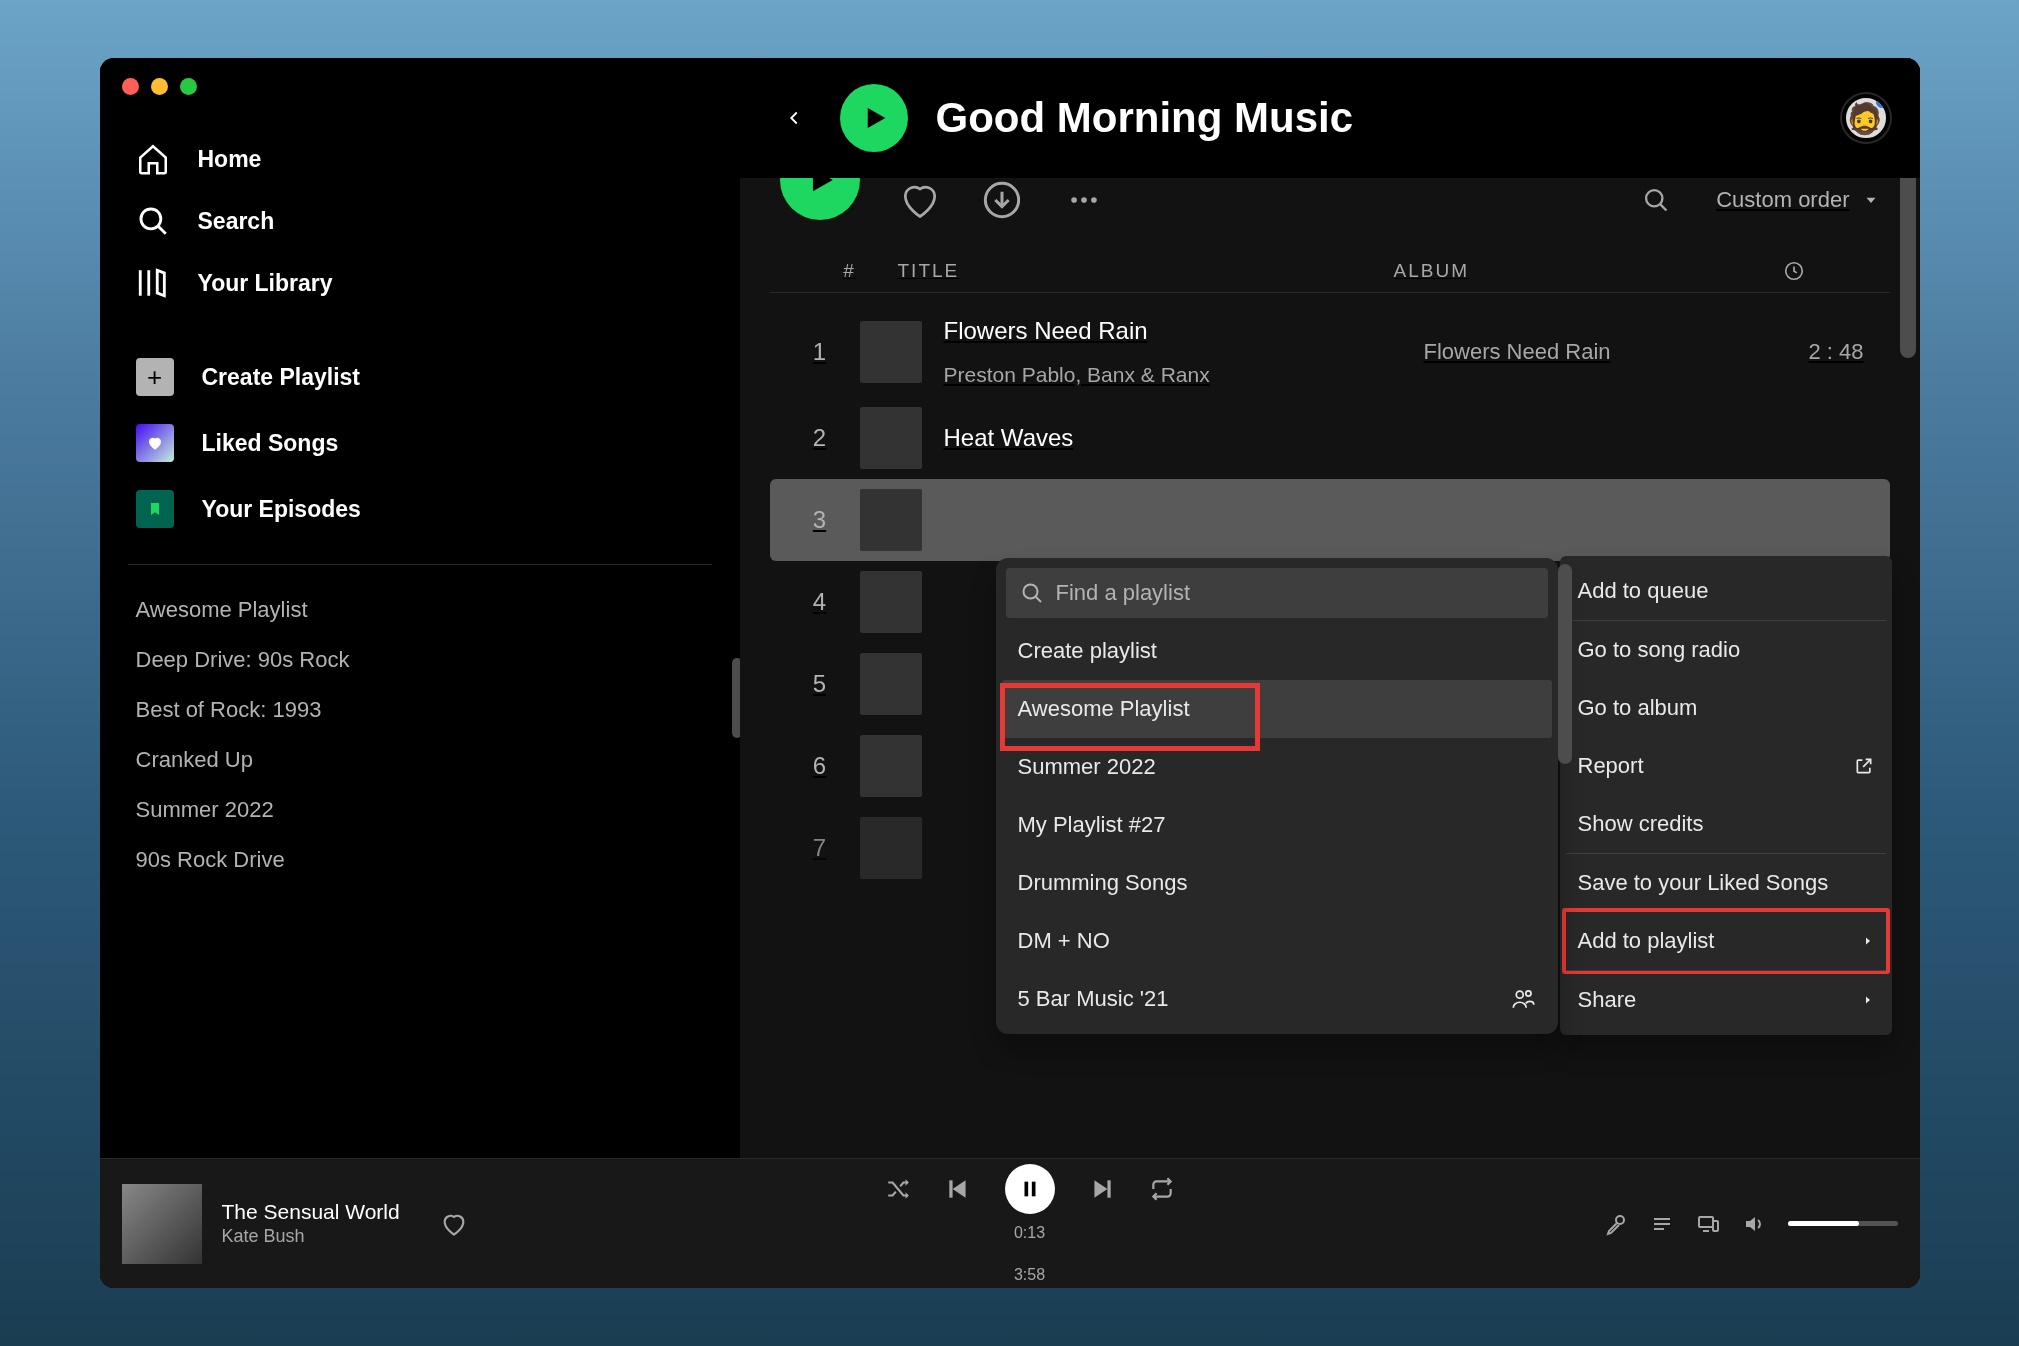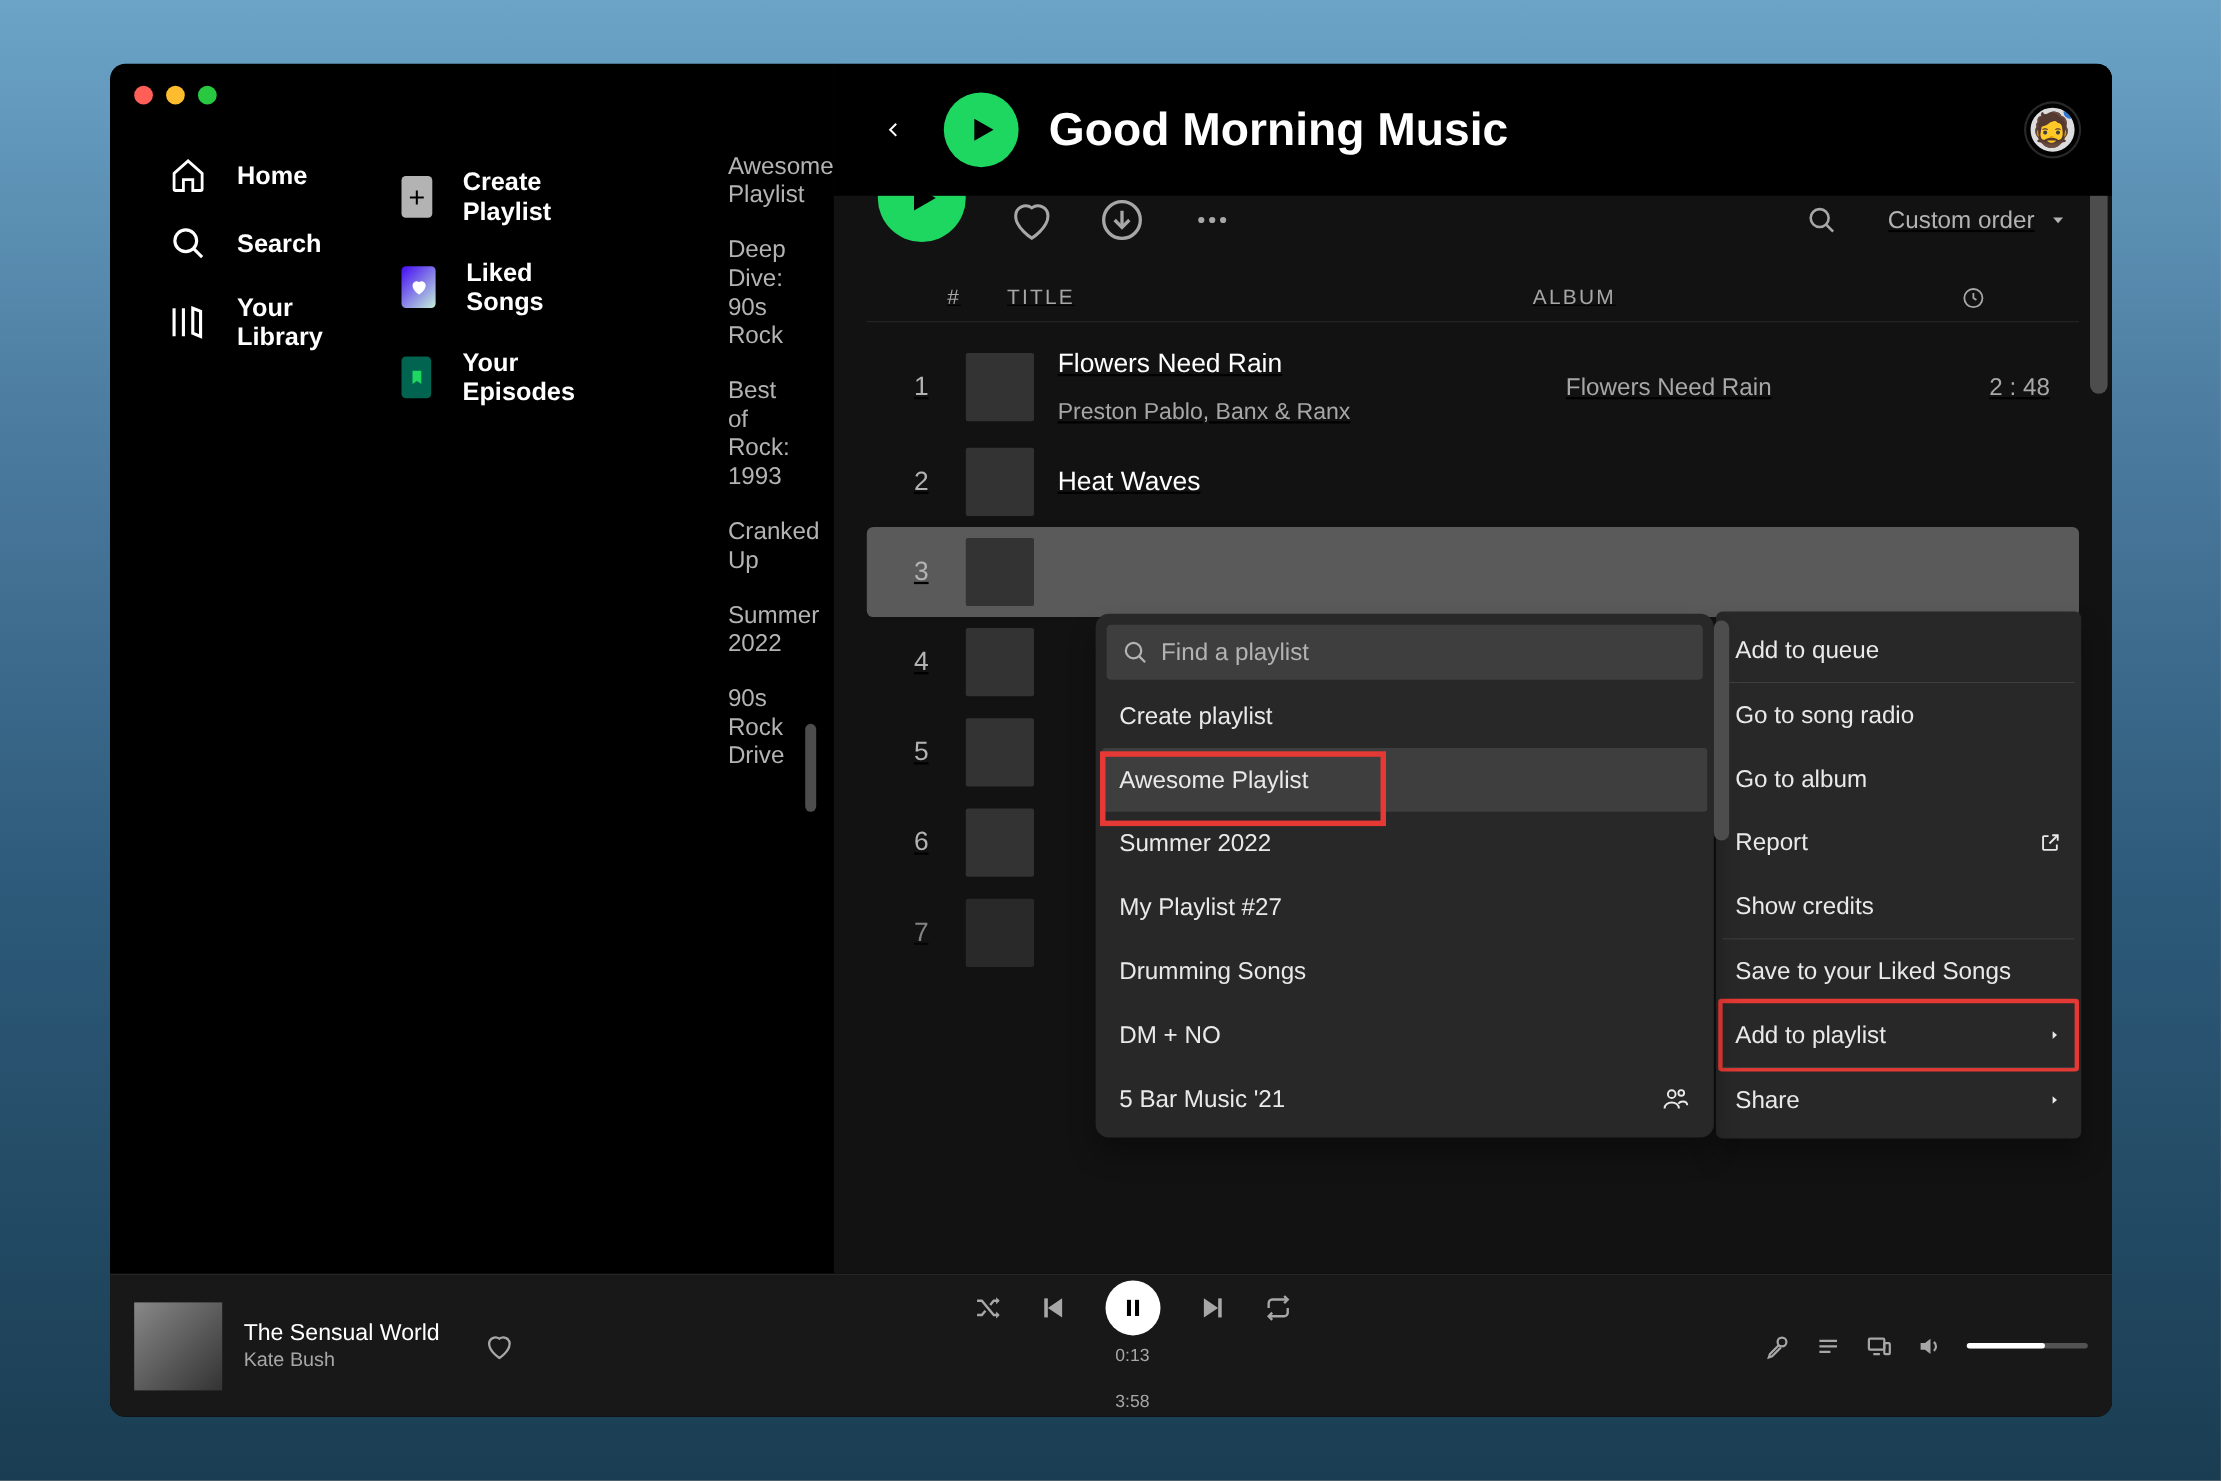--- a/index.html
+++ b/index.html
@@ -4,21 +4,21 @@
 <style>
 * { margin: 0; padding: 0; box-sizing: border-box; font-family: -apple-system, BlinkMacSystemFont, "Segoe UI", Helvetica, Arial, sans-serif; }
 body { background: linear-gradient(180deg, #6ba4c7 0%, #4a7a9e 30%, #2d5a7a 60%, #1a3d52 100%); width: 2019px; height: 1346px; display: flex; align-items: center; justify-content: center; }
 .window { width: 1820px; height: 1230px; background: #000; border-radius: 14px; overflow: hidden; display: flex; flex-direction: column; position: relative; }
 .traffic-lights { position: absolute; top: 20px; left: 22px; display: flex; gap: 12px; z-index: 10; }
 .tl { width: 17px; height: 17px; border-radius: 50%; }
 .tl-red { background: #ff5f57; }
 .tl-yellow { background: #febc2e; }
 .tl-green { background: #28c840; }
 .app-body { flex: 1; display: flex; overflow: hidden; }
-.sidebar { width: 640px; background: #000; display: flex; flex-direction: row; padding: 60px 0 0 0; margin-left: 18px; }
+.sidebar { width: 640px; background: #000; display: flex; flex-direction: column; padding: 60px 0 0 0; }
 .nav-main { padding: 10px 28px; }
 .nav-item { display: flex; align-items: center; gap: 28px; padding: 14px 8px; color: #fff; font-size: 23px; font-weight: 600; cursor: pointer; }
 .nav-item .icon { width: 34px; height: 34px; display: flex; align-items: center; justify-content: center; }
 .nav-item svg { width: 34px; height: 34px; }
 .nav-secondary { padding: 20px 28px 10px 28px; }
 .nav-item-2 { display: flex; align-items: center; gap: 28px; padding: 14px 8px; color: #fff; font-size: 23px; font-weight: 600; cursor: pointer; }
 .sq { width: 38px; height: 38px; border-radius: 4px; display: flex; align-items: center; justify-content: center; }
 .sq-create { background: #b3b3b3; color: #000; font-size: 26px; font-weight: 400; }
 .sq-liked { background: linear-gradient(135deg, #450af5, #c4efd9); }
 .sq-episodes { background: #006450; }
@@ -154,21 +154,21 @@
               </svg>
             </div>
           <span>Your Episodes</span>
         </div>
       </div>
 
       <div class="divider"></div>
 
       <div class="playlists">
         <div class="pl-item">Awesome Playlist</div>
-        <div class="pl-item">Deep Dive: 90s Rock</div>
+        <div class="pl-item">Deep Drive: 90s Rock</div>
         <div class="pl-item">Best of Rock: 1993</div>
         <div class="pl-item">Cranked Up</div>
         <div class="pl-item">Summer 2022</div>
         <div class="pl-item">90s Rock Drive</div>
       </div>
 
       <div class="sidebar-scroll"></div>
     </div>
 
     <div class="main">

